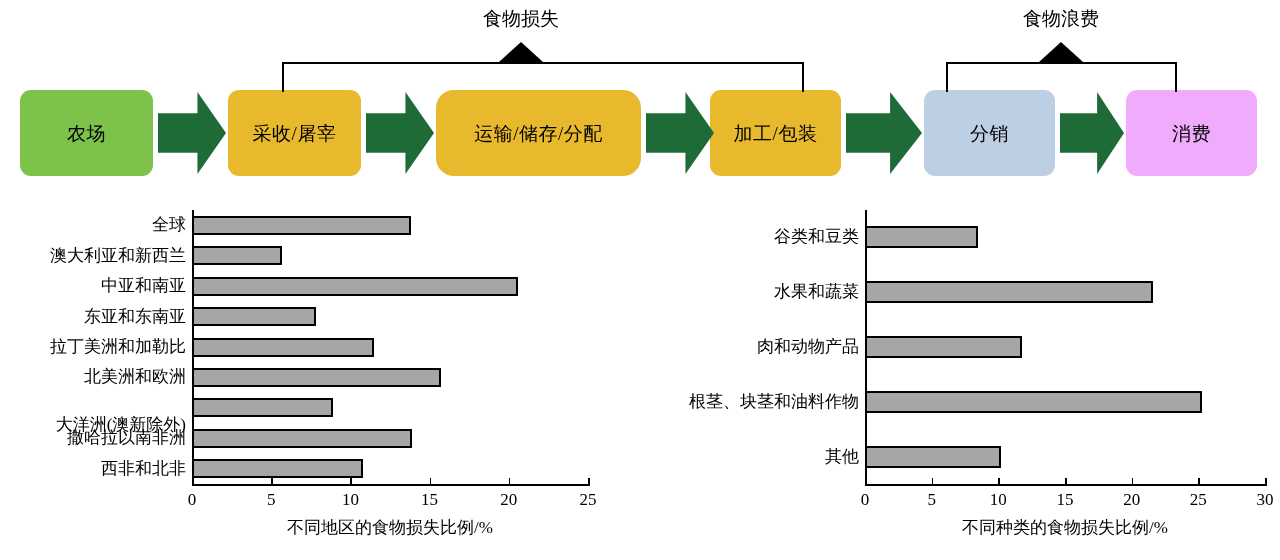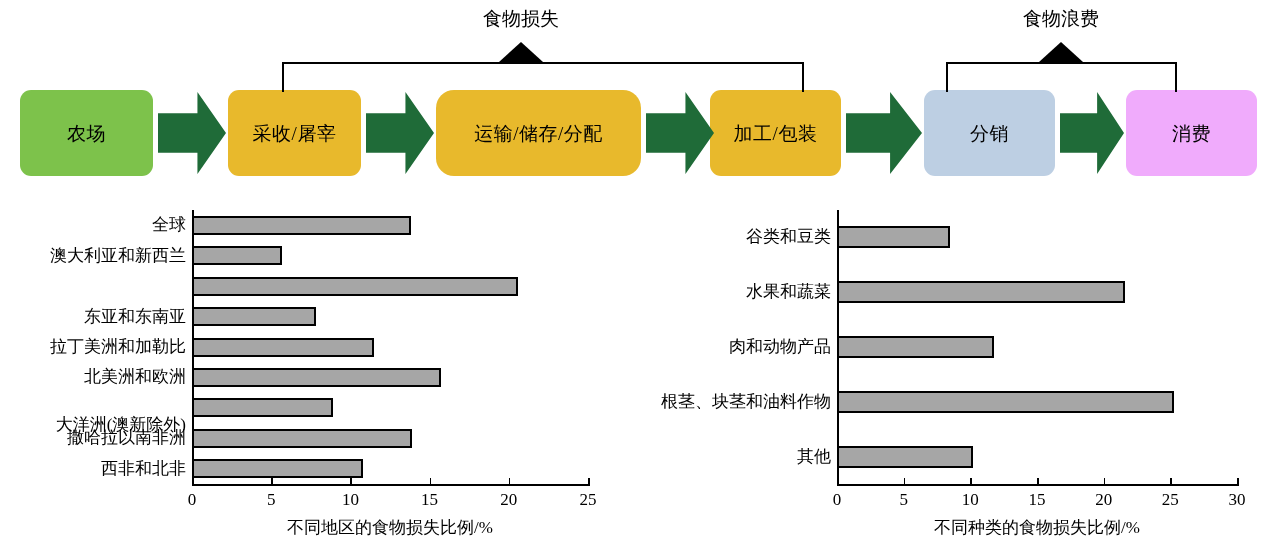--- a/index.html
+++ b/index.html
@@ -51,21 +51,21 @@
     white-space: nowrap;
     text-align: center;
   }
 
   
   .chart-block {
     position: absolute;
     top: 196px;
   }
   #chart-left  { left: 0px;   width: 640px; height: 364px; padding-left: 10px; }
-  #chart-right { left: 612px; width: 640px; height: 364px; }
+  #chart-right { left: 640px; width: 640px; height: 364px; }
 
   .cat-label {
     position: absolute;
     font-size: 17px;
     text-align: right;
     white-space: nowrap;
     line-height: 1;
   }
   .bar-rect {
     position: absolute;
@@ -151,20 +151,21 @@
   </div>
 
 <div class="chart-block" id="chart-left">
     <div class="axis-line" style="left: 192px; top: 14px; width: 2px; height: 274px;"></div>
     <div class="axis-line" style="left: 192px; top: 288px; width: 398px; height: 2px;"></div>
     <div class="bar-rect" title="全球: 13.8%" style="left: 192px; top: 19.7222px; width: 218.592px; height: 19px;"></div>
     <div class="cat-label" style="left: 0px; top: 20.2222px; width: 186px;">全球</div>
     <div class="bar-rect" title="澳大利亚和新西兰: 5.7%" style="left: 192px; top: 50.1667px; width: 90.288px; height: 19px;"></div>
     <div class="cat-label" style="left: 0px; top: 50.6667px; width: 186px;">澳大利亚和新西兰</div>
     <div class="bar-rect" title="中亚和南亚: 20.6%" style="left: 192px; top: 80.6111px; width: 326.304px; height: 19px;"></div>
+    <div class="cat-label" style="left: 0px; top: 81.1111px; width: 186px;">中亚和南亚</div>
     <div class="bar-rect" title="东亚和东南亚: 7.8%" style="left: 192px; top: 111.056px; width: 123.552px; height: 19px;"></div>
     <div class="cat-label" style="left: 0px; top: 111.556px; width: 186px;">东亚和东南亚</div>
     <div class="bar-rect" title="拉丁美洲和加勒比: 11.5%" style="left: 192px; top: 141.5px; width: 182.16px; height: 19px;"></div>
     <div class="cat-label" style="left: 0px; top: 142px; width: 186px;">拉丁美洲和加勒比</div>
     <div class="bar-rect" title="北美洲和欧洲: 15.7%" style="left: 192px; top: 171.944px; width: 248.688px; height: 19px;"></div>
     <div class="cat-label" style="left: 0px; top: 172.444px; width: 186px;">北美洲和欧洲</div>
     <div class="bar-rect" title="大洋洲(澳新除外): 8.9%" style="left: 192px; top: 202.389px; width: 140.976px; height: 19px;"></div>
     <div class="cat-label" style="left: 0px; top: 202.889px; width: 186px; margin-top: 17px;">大洋洲(澳新除外)</div>
     <div class="bar-rect" title="撒哈拉以南非洲: 13.9%" style="left: 192px; top: 232.833px; width: 220.176px; height: 19px;"></div>
     <div class="cat-label" style="left: 0px; top: 233.333px; width: 186px;">撒哈拉以南非洲</div>

